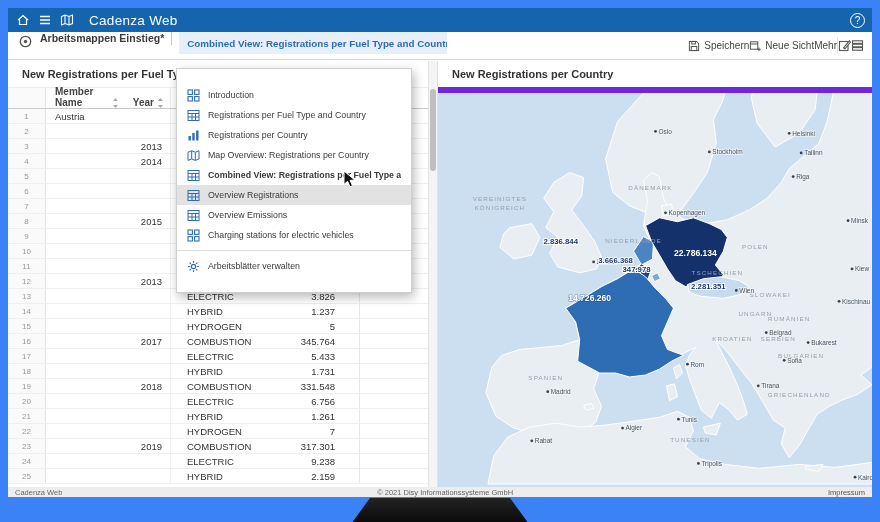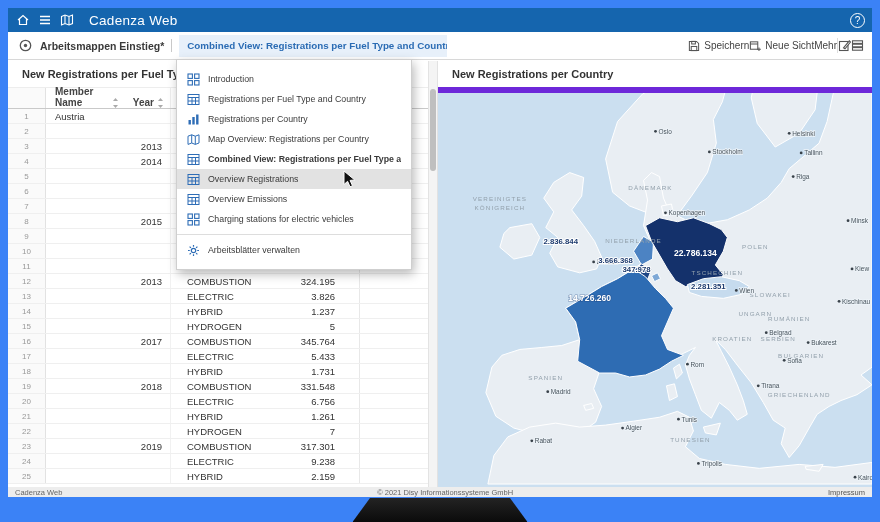--- a/index.html
+++ b/index.html
@@ -11,21 +11,21 @@
 
   
   .topbar{height:24px;background:#1565ae;display:flex;align-items:center;color:#fff;padding:0 7px;gap:6px}
   .tb-icon{width:16px;height:16px;display:flex;align-items:center;justify-content:center;cursor:pointer}
   .tb-icon svg{width:14px;height:14px;display:block}
   .app-title{font-size:13.5px;margin-left:8px;letter-spacing:.3px}
   .help-btn{margin-left:auto;width:15px;height:15px;border:1.2px solid #fff;border-radius:50%;
             font-size:10px;display:flex;align-items:center;justify-content:center}
 
   
-  .toolbar{height:28px;border-bottom:1px solid #d8d8d8;display:flex;align-items:center;background:#fff;padding:0 8px;color:#333}
+  .toolbar{height:28px;border-bottom:1px solid #d8d8d8;display:flex;background:#fff;padding:0 8px;color:#333}
   .nav-icon{width:18px;height:18px;display:flex;align-items:center;justify-content:center;margin-right:6px}
   .nav-icon svg{width:15px;height:15px}
   .wb-title{font-size:10.5px;font-weight:bold;color:#3a3a3a;white-space:nowrap}
   .crumb-sep{width:1px;height:13px;background:#c9c9c9;margin:0 7px}
   .view-chip{background:#e7f0fa;color:#2b6cb4;font-weight:bold;font-size:9.8px;height:22px;
              padding:0 8px;display:flex;align-items:center;gap:7px;white-space:nowrap;cursor:pointer;max-width:268px;overflow:hidden}
   .tb-actions{margin-left:auto;display:flex;align-items:center;font-size:10px;color:#444}
   .tb-btn{display:flex;align-items:center;gap:4px;cursor:pointer;white-space:nowrap}
   .tb-btn svg{width:12px;height:12px;color:#555}
   .tb-sep{width:1px;height:15px;background:#ddd}
@@ -63,22 +63,22 @@
   .value-label{font-weight:bold;text-anchor:middle;paint-order:stroke;font-family:"Liberation Sans",sans-serif}
   .value-label.dark{font-size:7.8px;fill:#1c3a6e;stroke:#fff;stroke-width:2px}
   .value-label.light{font-size:8.6px;fill:#fff;stroke:rgba(20,49,107,.3);stroke-width:1.5px}
 
   
   .footer{position:absolute;bottom:0;left:0;right:0;height:10px;background:#ededed;display:flex;align-items:center;font-size:7.5px;color:#666;padding:0 7px}
   .footer .f-center{flex:1;text-align:center}
   .footer .f-right{color:#555}
 
   
-  .menu{position:absolute;left:168px;top:51px;width:236px;background:#fff;border:1px solid #cfcfcf;
-        box-shadow:2px 4px 10px rgba(0,0,0,.28);padding:9px 0;z-index:30}
+  .menu{position:absolute;left:168px;top:60px;width:236px;background:#fff;border:1px solid #cfcfcf;
+        box-shadow:2px 4px 10px rgba(0,0,0,.28);padding:16px 0;z-index:30}
   .menu-item{height:20px;display:flex;align-items:center;gap:8px;padding:0 10px;font-size:8.8px;color:#3a3a3a;cursor:pointer;white-space:nowrap;overflow:hidden}
   .menu-item.current .mi-label{font-weight:bold}
   .menu-item.hovered{background:#e2e2e2}
   .mi-icon{width:13px;height:13px;flex:0 0 13px;color:#2e6db6}
   .mi-icon svg{width:13px;height:13px;display:block}
   .mi-label{overflow:hidden}
   .menu-sep{border-top:1px solid #ddd;margin:5px 0}
 
   .cursor{position:absolute;left:335px;top:162px;z-index:40;pointer-events:none}
 </style>

